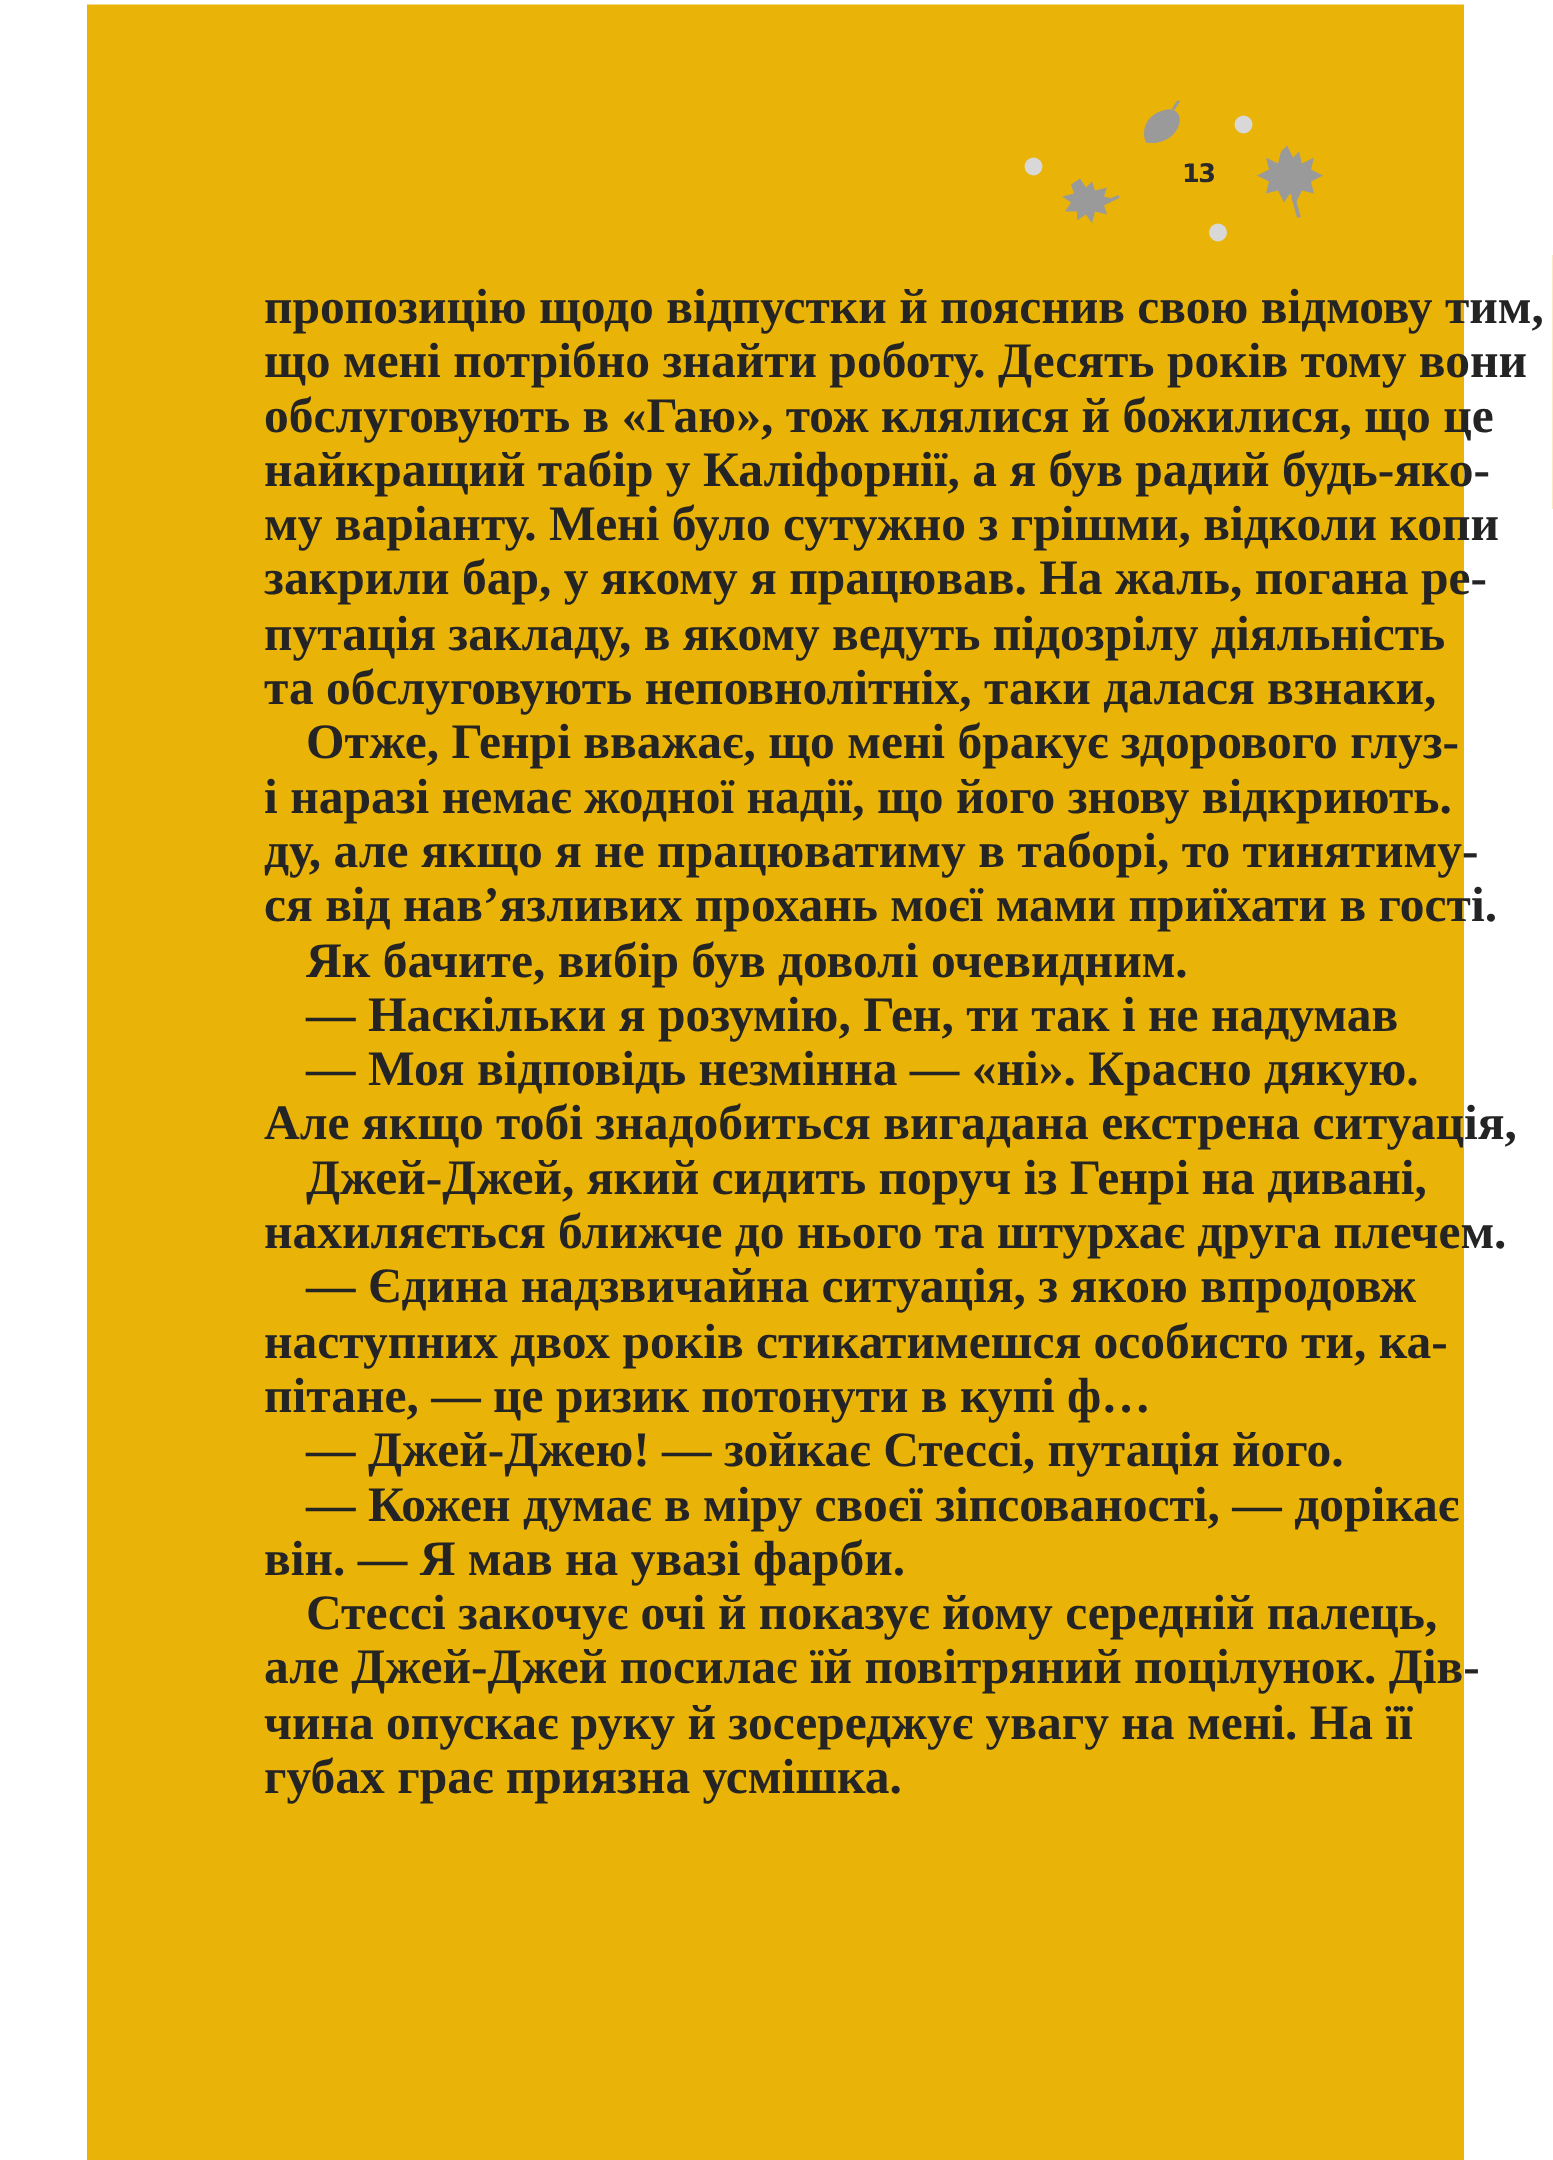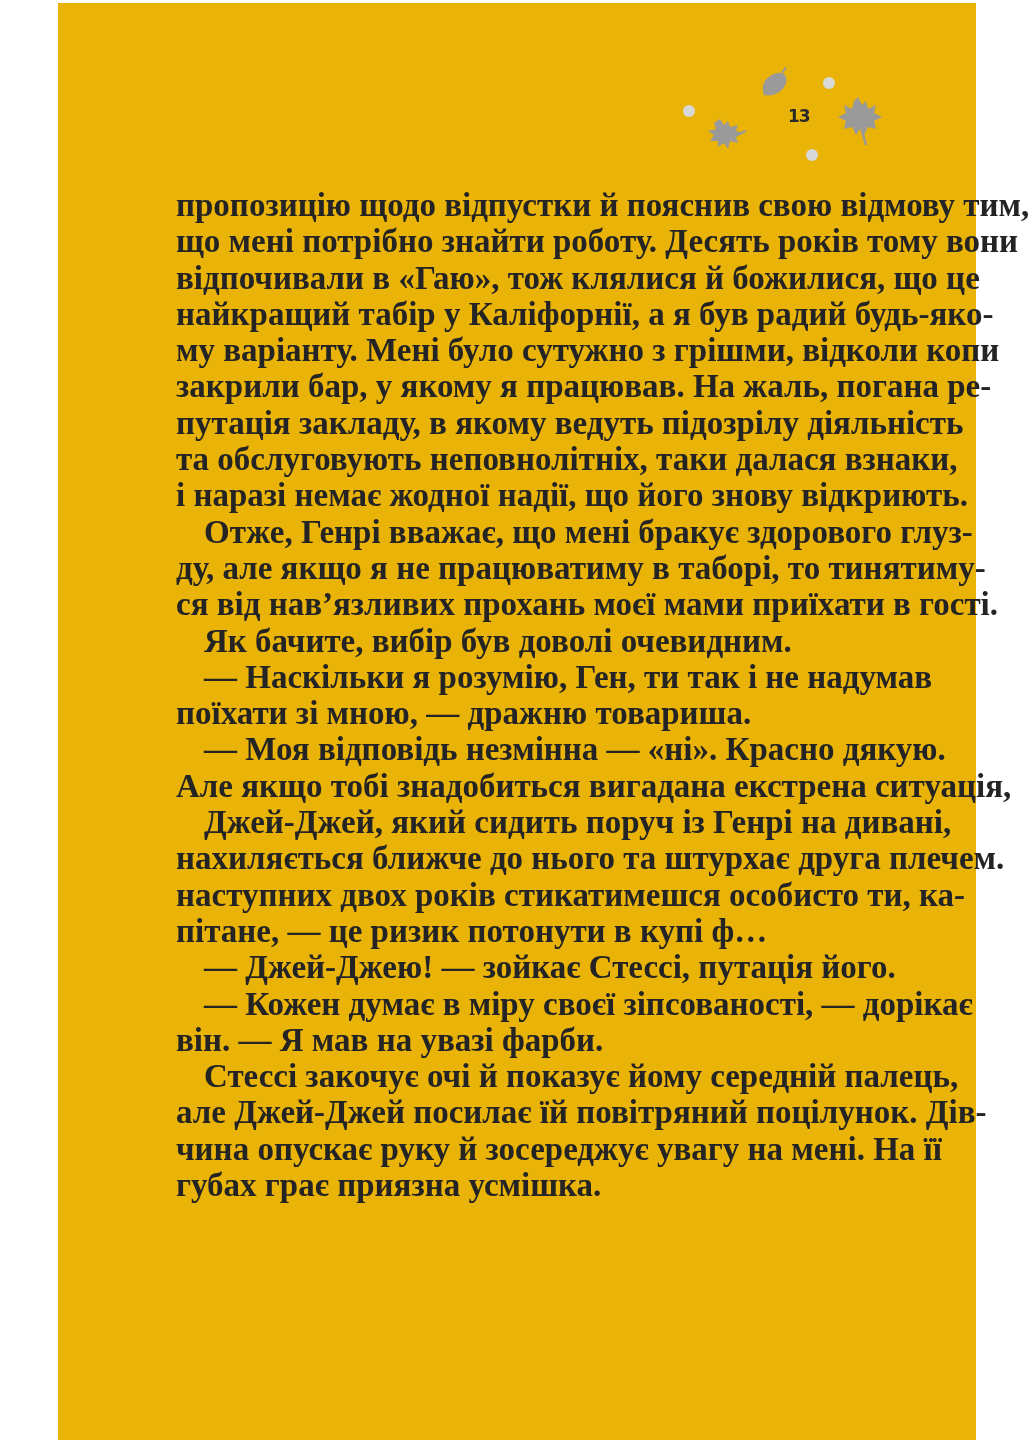--- a/index.html
+++ b/index.html
@@ -99,37 +99,37 @@
 
     <svg class="deco" style="left:778px;top:92px" width="48" height="52" viewBox="0 0 48 52">
       <path d="M22 2 L26 10 L30 6 L32 14 L40 10 L38 18 L46 22 L38 26 L40 34 L32 32 L28 40 L24 34 L20 40 L16 32 L8 34 L10 26 L2 22 L10 18 L8 10 L16 14 L18 6 Z" fill="#9a9a9a"></path>
       <path d="M26 36 L30 50" stroke="#9a9a9a" stroke-width="2.5"></path>
     </svg>
   </div>
 
   <div class="text-block">
     <span class="line">пропозицію щодо відпустки й пояснив свою відмову тим,</span>
     <span class="line">що мені потрібно знайти роботу. Десять років тому вони</span>
-    <span class="line">відпочивали в «Гаю», тож клялися й божилися, що це</span>
+    <span class="line">обслуговують в «Гаю», тож клялися й божилися, що це</span>
     <span class="line">найкращий табір у Каліфорнії, а я був радий будь-яко-</span>
     <span class="line">му варіанту. Мені було сутужно з грішми, відколи копи</span>
     <span class="line">закрили бар, у якому я працював. На жаль, погана ре-</span>
     <span class="line">путація закладу, в якому ведуть підозрілу діяльність</span>
     <span class="line">та обслуговують неповнолітніх, таки далася взнаки,</span>
+    <span class="line indent">Отже, Генрі вважає, що мені бракує здорового глуз-</span>
     <span class="line last">і наразі немає жодної надії, що його знову відкриють.</span>
-    <span class="line indent">Отже, Генрі вважає, що мені бракує здорового глуз-</span>
     <span class="line">ду, але якщо я не працюватиму в таборі, то тинятиму-</span>
     <span class="line">ся від нав’язливих прохань моєї мами приїхати в гості.</span>
     <span class="line indent last">Як бачите, вибір був доволі очевидним.</span>
     <span class="line indent">— Наскільки я розумію, Ген, ти так і не надумав</span>
-    <span class="line last">поїхати зі мною, — дражню товариша.</span>
     <span class="line indent">— Моя відповідь незмінна — «ні». Красно дякую.</span>
     <span class="line">Але якщо тобі знадобиться вигадана екстрена ситуація,</span>
     <span class="line indent">Джей-Джей, який сидить поруч із Генрі на дивані,</span>
     <span class="line last">нахиляється ближче до нього та штурхає друга плечем.</span>
+    <span class="line indent">— Єдина надзвичайна ситуація, з якою впродовж</span>
     <span class="line">наступних двох років стикатимешся особисто ти, ка-</span>
     <span class="line last">пітане, — це ризик потонути в купі ф…</span>
     <span class="line indent last">— Джей-Джею! — зойкає Стессі, путація його.</span>
     <span class="line indent">— Кожен думає в міру своєї зіпсованості, — дорікає</span>
     <span class="line last">він. — Я мав на увазі фарби.</span>
     <span class="line indent">Стессі закочує очі й показує йому середній палець,</span>
     <span class="line">але Джей-Джей посилає їй повітряний поцілунок. Дів-</span>
     <span class="line">чина опускає руку й зосереджує увагу на мені. На її</span>
     <span class="line last">губах грає приязна усмішка.</span>
   </div>

